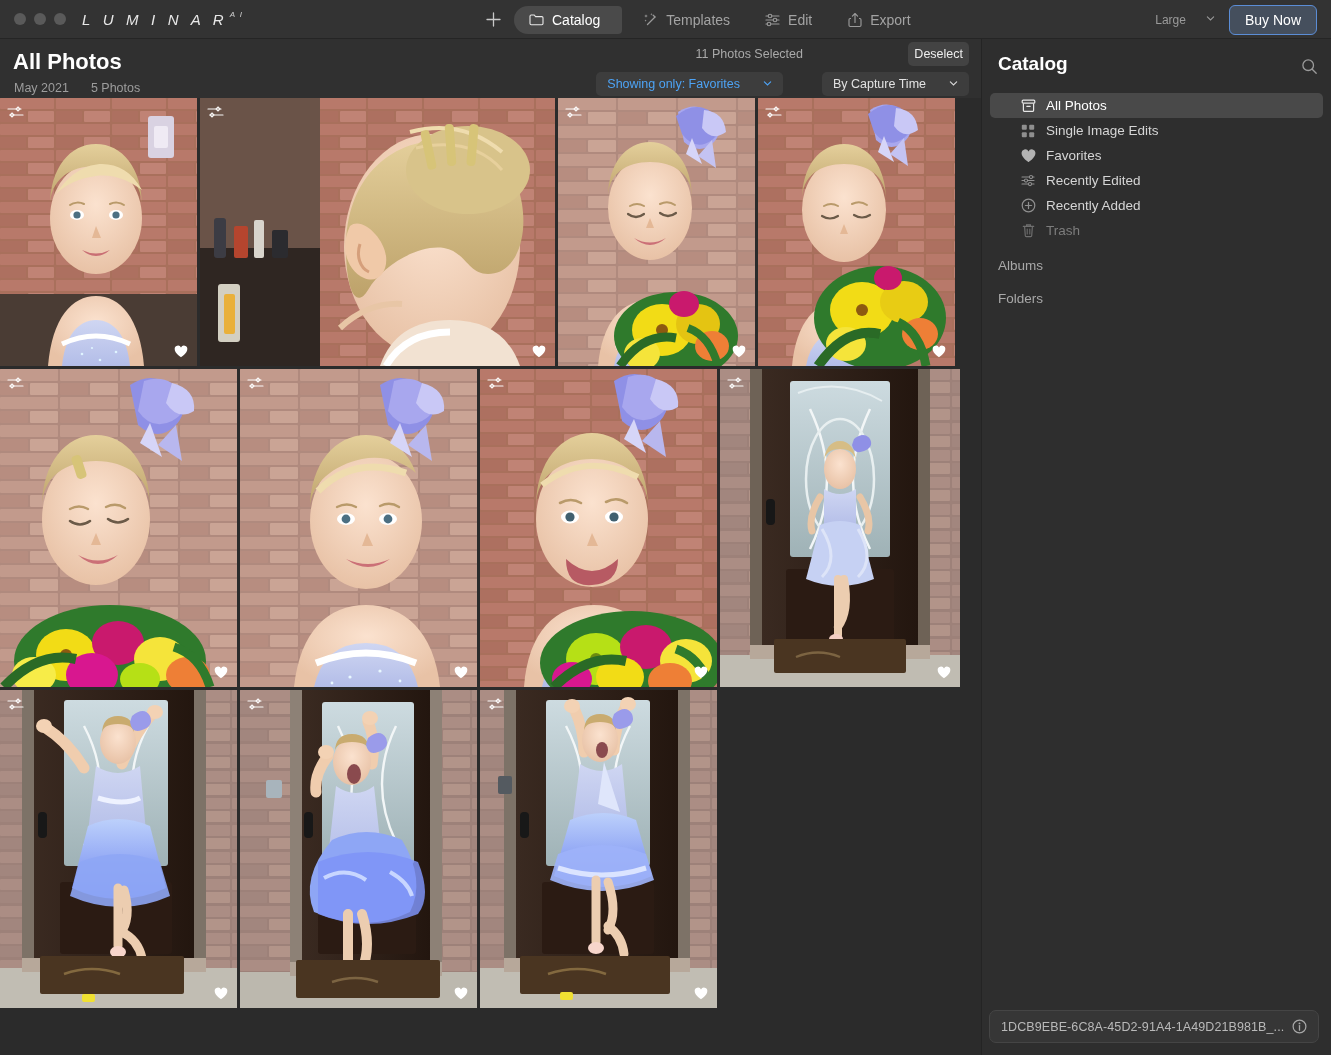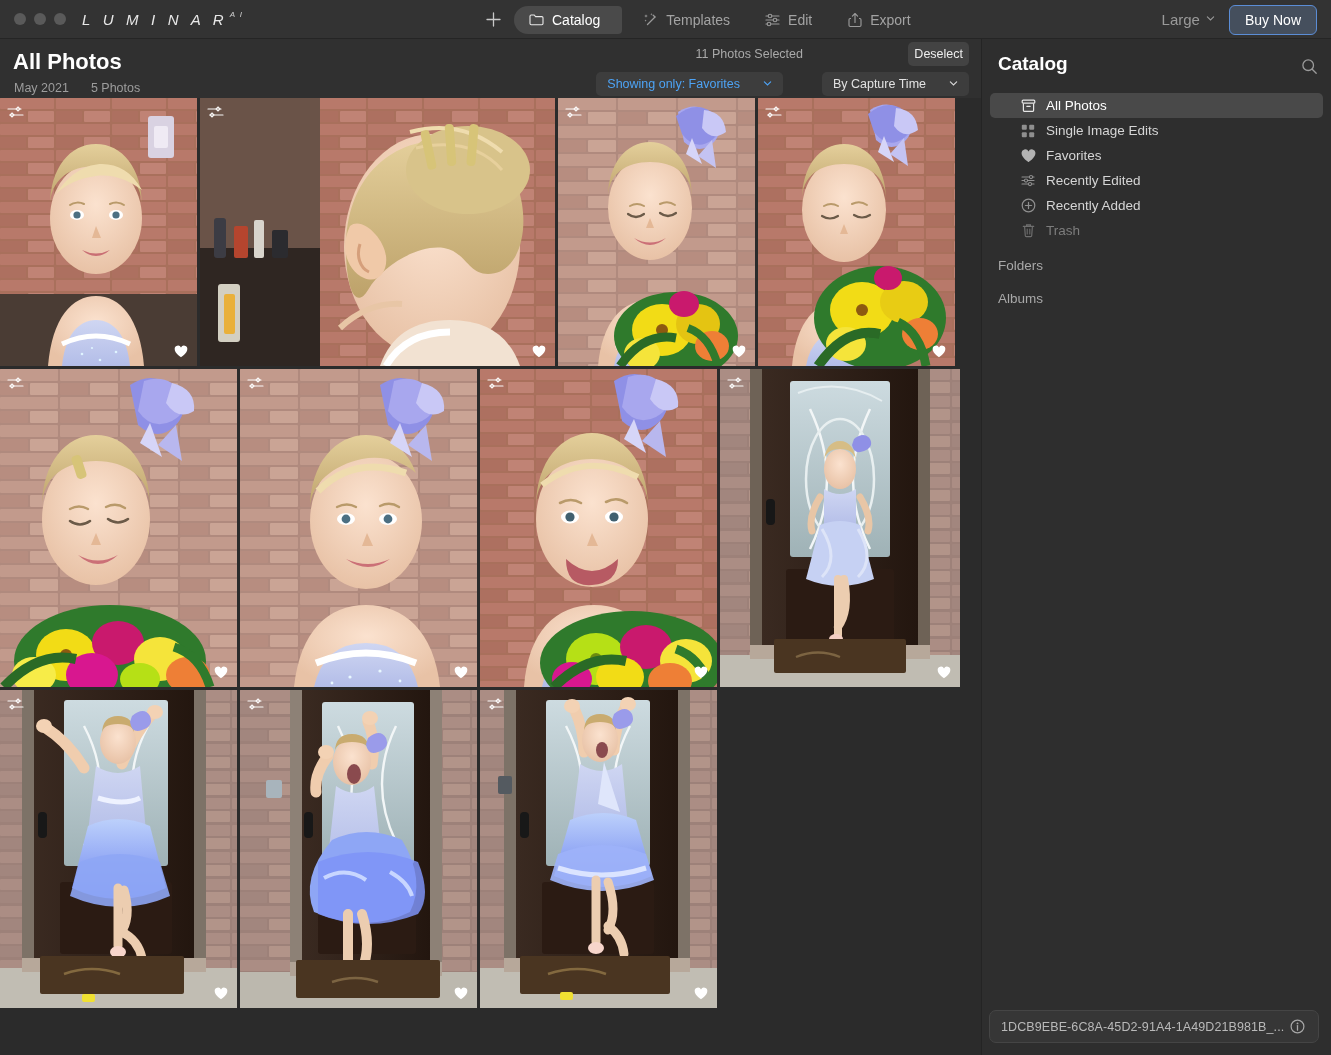--- a/index.html
+++ b/index.html
@@ -54,22 +54,22 @@
   }
   .nav-item.active .nav-label { color: #fff; }
   .nav-ico { display: flex; align-items: center; justify-content: center; width: 17px; height: 17px; }
   .nav-ico svg { display: block; }
 
   .topright {
     position: absolute; right: 14px; top: 0; height: 39px;
     display: flex; align-items: center; gap: 14px;
   }
   .size-sel {
-    display: flex; align-items: center; gap: 6px;
-    color: #9a9a9a; font-size: 15px; cursor: pointer;
+    display: flex; align-items: center; gap: 20px;
+    color: #9a9a9a; font-size: 12px; cursor: pointer;
   }
   .buy-now {
     background: #454f5d; border: 1px solid #5b8dd6;
     color: #fff; font-size: 14px; font-weight: 500;
     padding: 6px 15px; border-radius: 6px; cursor: pointer;
   }
 
   
   .header {
     position: absolute; top: 39px; left: 0;
@@ -156,21 +156,21 @@
     padding-left: 16px; margin-top: 11px;
     font-size: 13.5px; color: #a8a8a8; cursor: pointer;
     height: 22px; display: flex; align-items: center;
   }
 
   
   .id-chip {
     position: absolute; right: 12px; bottom: 12px;
     width: 330px; height: 33px;
     background: #363636; border: 1px solid #454545; border-radius: 7px;
-    display: flex; align-items: center; 
+    display: flex; align-items: center; justify-content: space-between;
     padding: 0 11px;
   }
   .id-chip .idtxt { color: #b9b9b9; font-size: 12.5px; letter-spacing: .1px; white-space: nowrap; overflow: hidden; }
   .id-chip .info { width: 15px; height: 15px; flex: none; margin-left: 6px; cursor: pointer;}
 </style>
 </head>
 <body>
 
 <div class="titlebar">
   <div class="traffic">
@@ -827,24 +827,24 @@
           <path d="M1.3 3.4h10.4M4.6 3.4V1.9h3.8v1.5" fill="none" stroke="#6f6f6f" stroke-width="1.15" stroke-linecap="round"></path>
           <path d="M2.6 3.4l.7 9.3a1 1 0 001 .9h4.4a1 1 0 001-.9l.7-9.3" fill="none" stroke="#6f6f6f" stroke-width="1.15"></path>
           <path d="M5.2 6v5M7.8 6v5" stroke="#6f6f6f" stroke-width="1.05" stroke-linecap="round"></path>
         </svg>
       </span>
       <span class="s-lbl">Trash</span>
     </div>
   </div>
 
   <div class="side-group">
+    <span>Albums</span>
+  </div>
+  <div class="side-group">
     <span>Folders</span>
-  </div>
-  <div class="side-group">
-    <span>Albums</span>
   </div>
 </div>
 
 <div class="id-chip">
   <span class="idtxt">1DCB9EBE-6C8A-45D2-91A4-1A49D21B981B_...</span>
   <svg class="info" viewBox="0 0 15 15">
     <circle cx="7.5" cy="7.5" r="6.4" fill="none" stroke="#a8a8a8" stroke-width="1.2"></circle>
     <circle cx="7.5" cy="4.4" r="0.95" fill="#a8a8a8"></circle>
     <path d="M7.5 6.6v4.6" stroke="#a8a8a8" stroke-width="1.3" stroke-linecap="round"></path>
   </svg>

